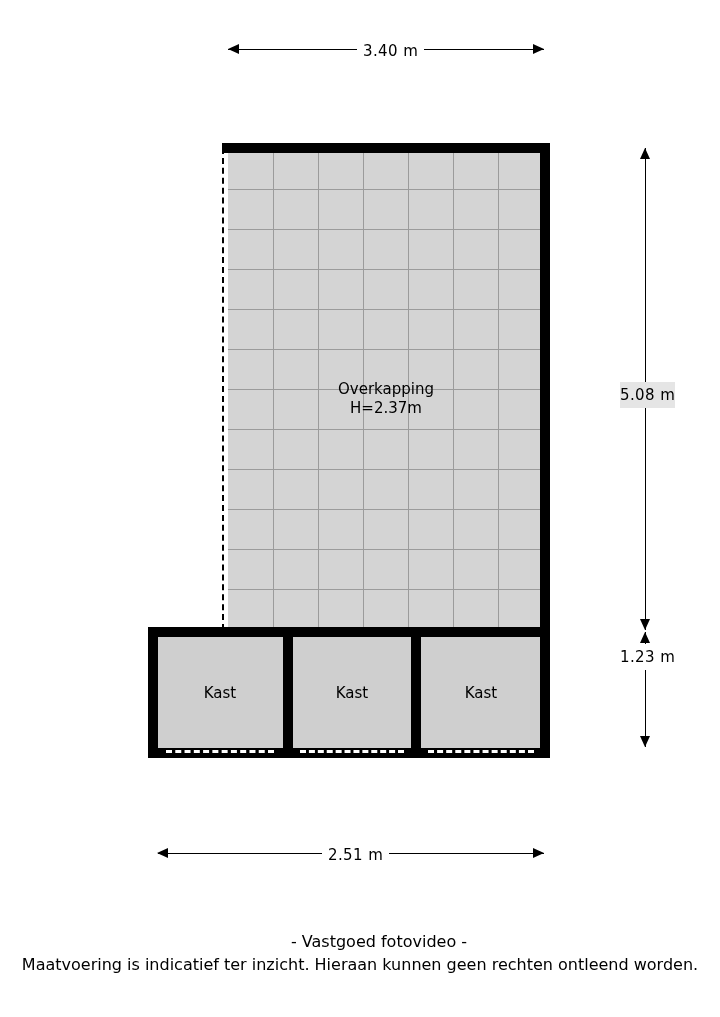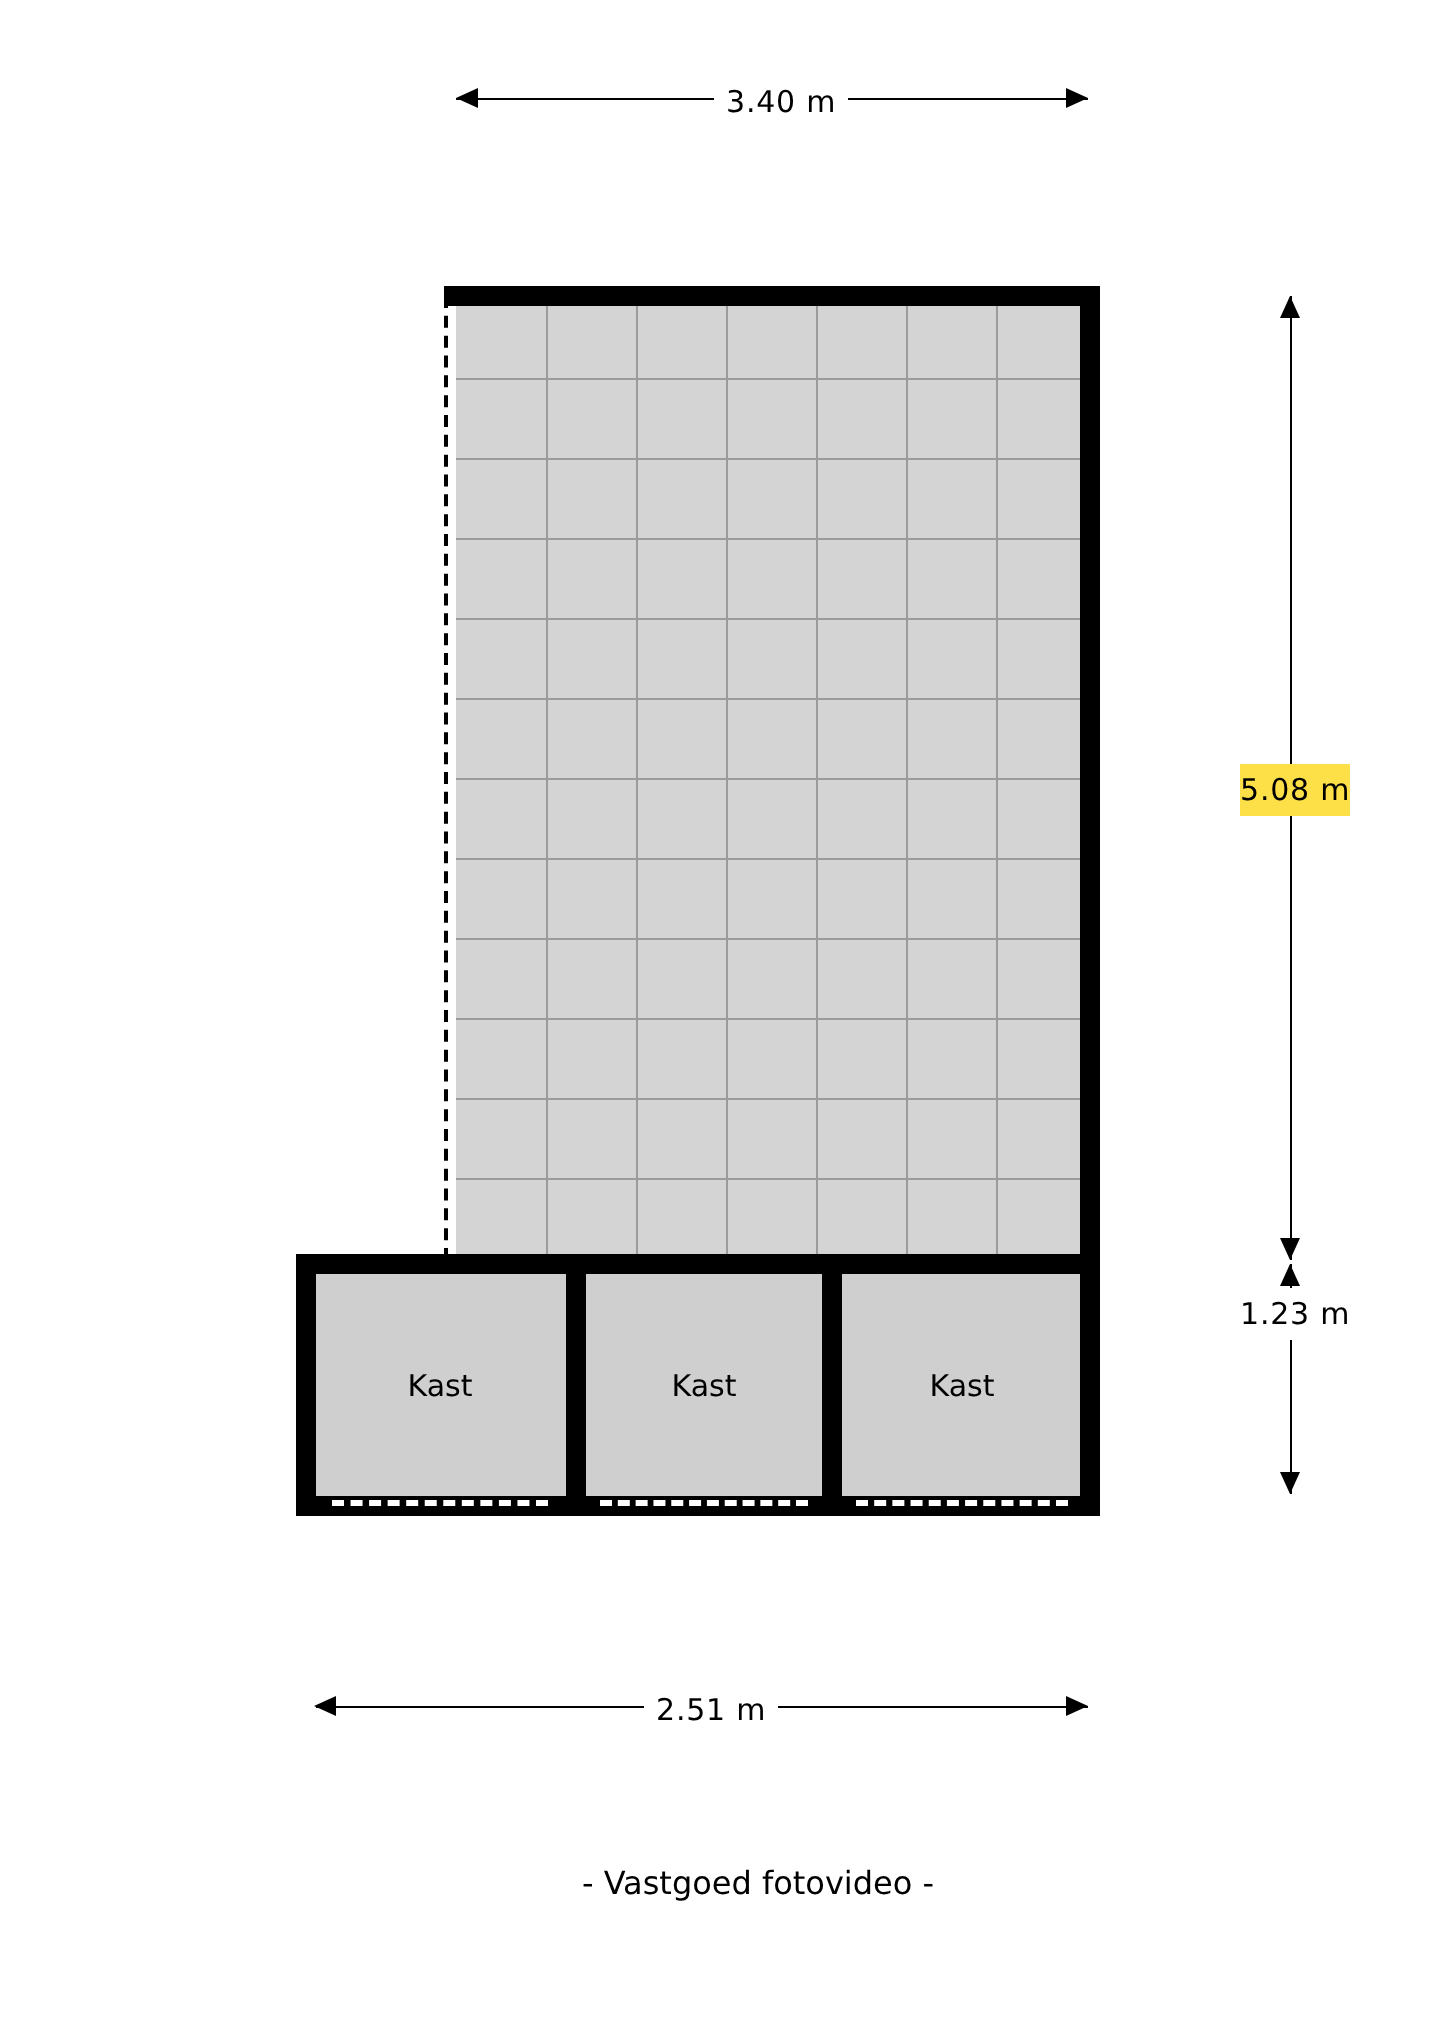--- a/index.html
+++ b/index.html
@@ -47,21 +47,21 @@
 <div class="stage">
 
   <div class="dim-h" style="left:228px;top:49px;width:316px;"></div>
   <div class="arrow left" style="left:228px;top:44px;"></div>
   <div class="arrow right" style="left:533px;top:44px;"></div>
   <div class="dim-label" style="left:357px;top:42px;background:#fff;padding:0 6px;">3.40 m</div>
 
   <div class="dim-v" style="left:645px;top:148px;height:482px;"></div>
   <div class="arrow up" style="left:640px;top:148px;"></div>
   <div class="arrow down" style="left:640px;top:619px;"></div>
-  <div class="dim-label" style="left:620px;top:382px;background:#fde047;padding:4px 0;">5.08 m</div>
+  <div class="dim-label" style="left:620px;top:382px;background:#e5e5e5;padding:4px 0;">5.08 m</div>
 
   <div class="dim-v" style="left:645px;top:632px;height:115px;"></div>
   <div class="arrow up" style="left:640px;top:632px;"></div>
   <div class="arrow down" style="left:640px;top:736px;"></div>
   <div class="dim-label" style="left:620px;top:644px;background:#fff;padding:4px 0;">1.23 m</div>
 
   <div class="overkapping-fill" style="left:228px;top:152px;width:316px;height:475px;"></div>
 
   <div class="grid-lines" style="left:228px;top:152px;width:316px;height:475px;">
     <div class="gl-v" style="left:45px;"></div>
@@ -81,20 +81,24 @@
     <div class="gl-h" style="top:317px;"></div>
     <div class="gl-h" style="top:357px;"></div>
     <div class="gl-h" style="top:397px;"></div>
     <div class="gl-h" style="top:437px;"></div>
   </div>
 
   <div class="wall" style="left:222px;top:143px;width:328px;height:10px;"></div>
   <div class="wall" style="left:540px;top:143px;width:10px;height:492px;"></div>
   <div class="dashed-v" style="left:222px;top:148px;height:482px;"></div>
 
+  <div class="room-label" style="left:286px;top:380px;width:200px;">
+    <span>Overkapping</span>
+    <span class="sub">H=2.37m</span>
+  </div>
 
   <div class="room" style="left:157px;top:636px;width:126px;height:115px;"></div>
   <div class="room" style="left:292px;top:636px;width:120px;height:115px;"></div>
   <div class="room" style="left:421px;top:636px;width:120px;height:115px;"></div>
 
   <div class="wall" style="left:148px;top:627px;width:402px;height:10px;"></div>
   <div class="wall" style="left:148px;top:627px;width:10px;height:131px;"></div>
   <div class="wall" style="left:540px;top:627px;width:10px;height:131px;"></div>
   <div class="wall" style="left:148px;top:748px;width:402px;height:10px;"></div>
   <div class="wall" style="left:283px;top:627px;width:10px;height:131px;"></div>
@@ -109,14 +113,17 @@
   <div class="room-label" style="left:421px;top:684px;width:120px;">Kast</div>
 
   <div class="dim-h" style="left:158px;top:853px;width:386px;"></div>
   <div class="arrow left" style="left:157px;top:848px;"></div>
   <div class="arrow right" style="left:533px;top:848px;"></div>
   <div class="dim-label" style="left:322px;top:846px;background:#fff;padding:0 6px;">2.51 m</div>
 
   <div class="footer" style="top:932px;">
     <span class="line1">- Vastgoed fotovideo -</span>
   </div>
+  <div class="footer" style="top:955px;">
+    <span class="line2">Maatvoering is indicatief ter inzicht. Hieraan kunnen geen rechten ontleend worden.</span>
+  </div>
 
 </div>
 
 </body></html>

